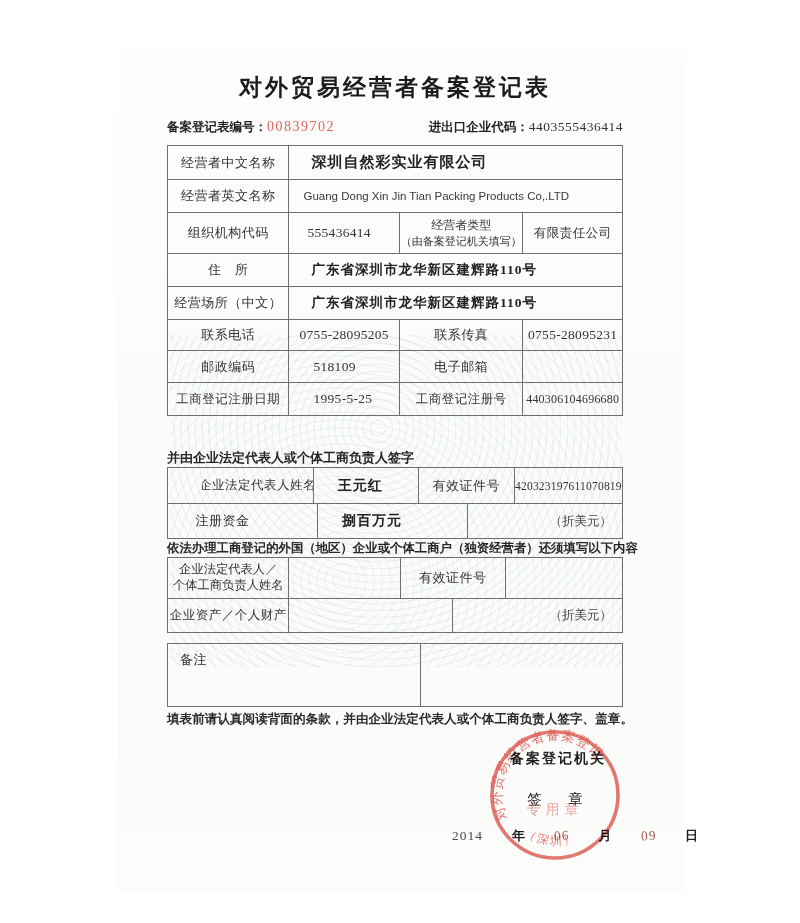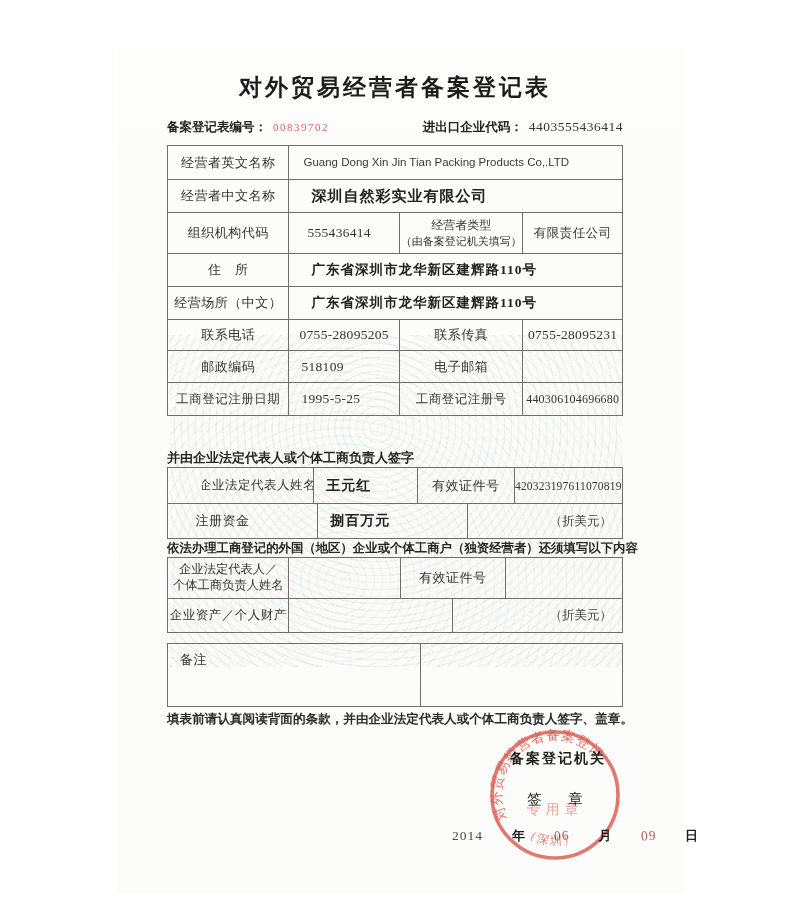--- a/index.html
+++ b/index.html
@@ -9,35 +9,35 @@
          background:linear-gradient(180deg,#fdfdfc 0%,#fbfbf9 60%,#fcfcfb 100%);}
   .watermark{position:absolute;left:170px;top:335px;width:452px;height:332px;z-index:0;opacity:.6;
     background:
       repeating-radial-gradient(circle at 46% 28%, rgba(125,185,155,.20) 0 1.5px, transparent 1.5px 7px),
       repeating-radial-gradient(circle at 38% 74%, rgba(125,185,155,.16) 0 1.5px, transparent 1.5px 8px);}
   .title{position:absolute;left:167px;top:72px;width:456px;text-align:center;
          font-family:"Liberation Sans","DejaVu Sans",sans-serif;font-weight:bold;
          font-size:23px;letter-spacing:3px;color:#1c1c1c;z-index:1;}
   .meta{position:absolute;left:167px;top:119px;width:456px;display:flex;
         justify-content:space-between;align-items:baseline;z-index:1;}
-  .meta-group{display:flex;align-items:baseline;gap:6px;}
+  .meta-group{display:flex;align-items:baseline;}
   .meta-label{font-family:"Liberation Sans","DejaVu Sans",sans-serif;font-weight:bold;
               font-size:12.5px;color:#222;}
-  .form-no{font-size:11px;letter-spacing:1.5px;color:#e0635c;}
+  .form-no{font-size:14px;letter-spacing:1.5px;color:#e0635c;}
   .code-val{font-size:13.5px;letter-spacing:.5px;color:#333;}
   .tbl{position:absolute;left:167px;width:456px;border:1px solid #6e6e6e;z-index:1;box-sizing:border-box;}
   .row{display:flex;border-top:1px solid #6e6e6e;box-sizing:border-box;}
   .row:first-child{border-top:none;}
   .cell{border-left:1px solid #6e6e6e;box-sizing:border-box;display:flex;flex-direction:column;
         align-items:center;justify-content:center;text-align:center;overflow:hidden;}
   .cell:first-child{border-left:none;}
   .lbl{font-size:13px;color:#333;letter-spacing:.5px;white-space:nowrap;}
   .lbl-sm{font-size:12px;color:#333;white-space:nowrap;line-height:1.3;}
   .val-left{align-items:flex-start;padding-left:22px;text-align:left;}
-  .val-left-sm{align-items:flex-start;padding-left:12px;text-align:right;}
+  .val-left-sm{align-items:flex-start;padding-left:24px;text-align:right;}
   .val-cn{font-weight:bold;font-size:15px;letter-spacing:1px;color:#222;}
   .val-en{font-family:"Liberation Sans","DejaVu Sans",sans-serif;font-size:11.5px;color:#3a3a3a;
           line-height:1.4;text-align:left;}
   .val-num{font-size:13.5px;color:#333;letter-spacing:.3px;}
   .val-num-sm{font-size:11.5px;color:#333;letter-spacing:.2px;}
   .usd{align-items:flex-end;padding-right:10px;font-size:12.5px;color:#444;}
   .sec-head{position:absolute;left:167px;width:470px;font-family:"Liberation Sans","DejaVu Sans",sans-serif;
             font-weight:bold;color:#262626;white-space:nowrap;z-index:1;}
   .remarks-label{align-items:flex-start;justify-content:flex-start;padding:7px 0 0 12px;}
   .foot-note{position:absolute;left:167px;top:711px;width:470px;z-index:1;
@@ -71,29 +71,29 @@
       <span class="form-no">00839702</span>
     </div>
     <div class="meta-group">
       <span class="meta-label">进出口企业代码：</span>
       <span class="code-val">4403555436414</span>
     </div>
   </div>
 
   <div class="tbl" style="top:145px;">
     <div class="row" style="height:33px;">
+      <div class="cell lbl" style="width:121px;">经营者中文名称</div>
+      <div class="cell val-left" style="width:335px;">
+        <span class="val-cn">深圳自然彩实业有限公司</span>
+        </div>
+    </div>
+    <div class="row" style="height:33px;">
       <div class="cell lbl" style="width:121px;">经营者英文名称</div>
       <div class="cell val-left" style="width:335px;padding-left:14px;">
         <span class="val-en">Guang Dong Xin Jin Tian Packing Products Co,.LTD</span>
-        </div>
-    </div>
-    <div class="row" style="height:33px;">
-      <div class="cell lbl" style="width:121px;">经营者中文名称</div>
-      <div class="cell val-left" style="width:335px;">
-        <span class="val-cn">深圳自然彩实业有限公司</span>
         </div>
     </div>
     <div class="row" style="height:41px;">
       <div class="cell lbl" style="width:121px;">组织机构代码</div>
       <div class="cell val-left" style="width:111px;padding-left:18px;">
         <span class="val-num">555436414</span>
         </div>
       <div class="cell" style="width:124px;">
         <span class="lbl-sm">经营者类型</span>
         <span class="lbl-sm" style="font-size:11px;">（由备案登记机关填写）</span>

